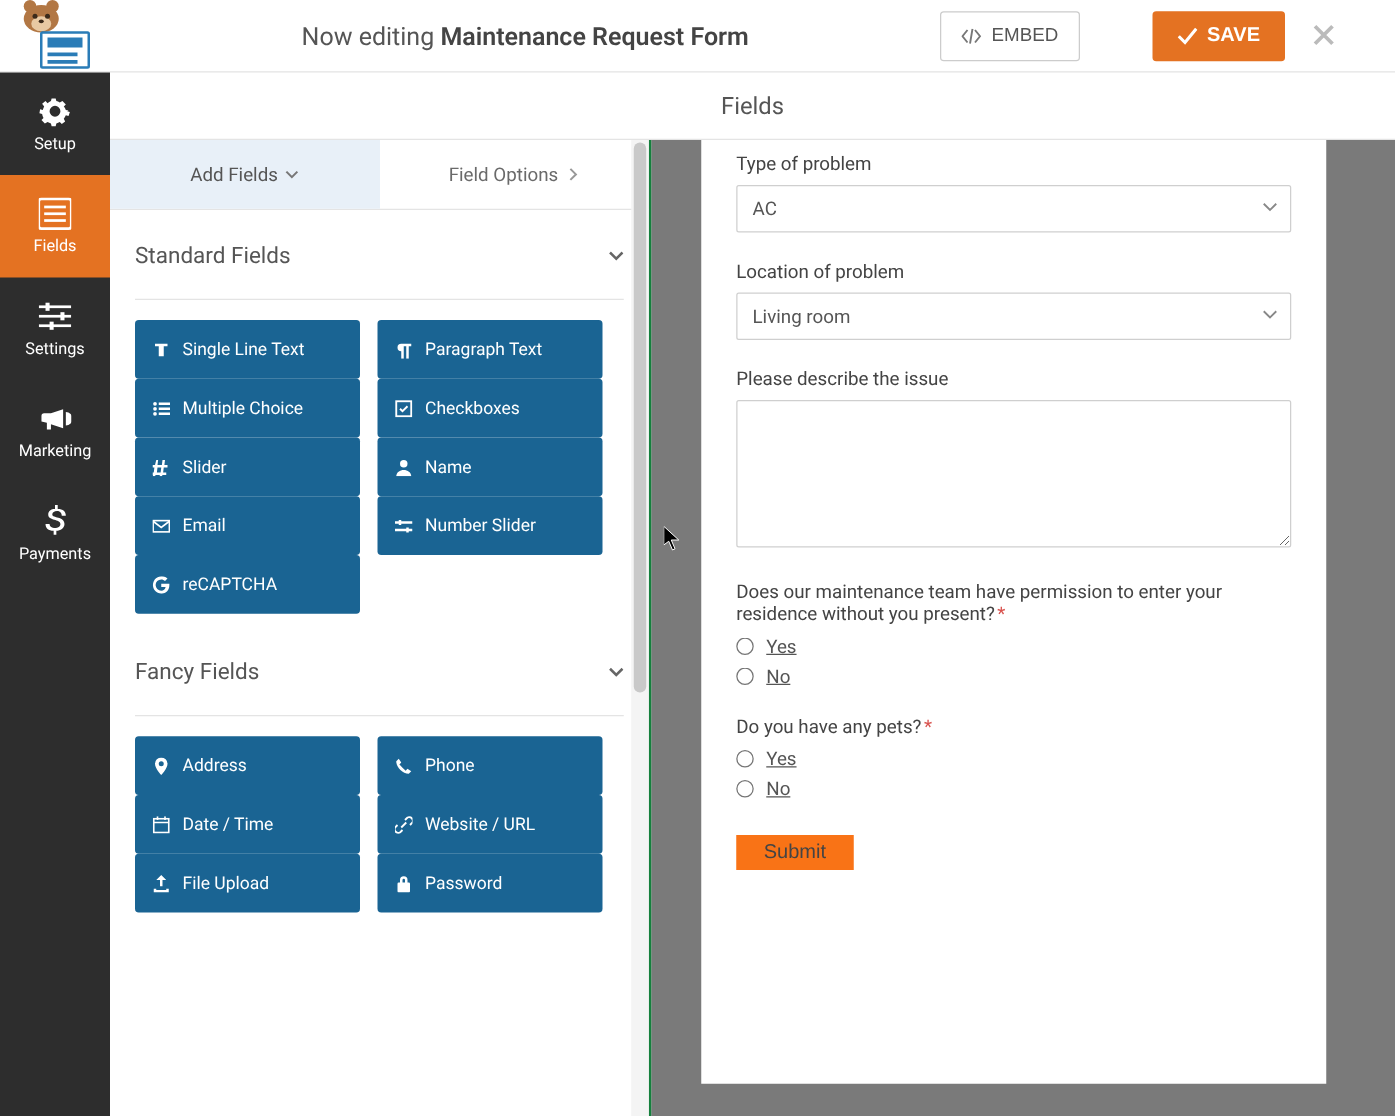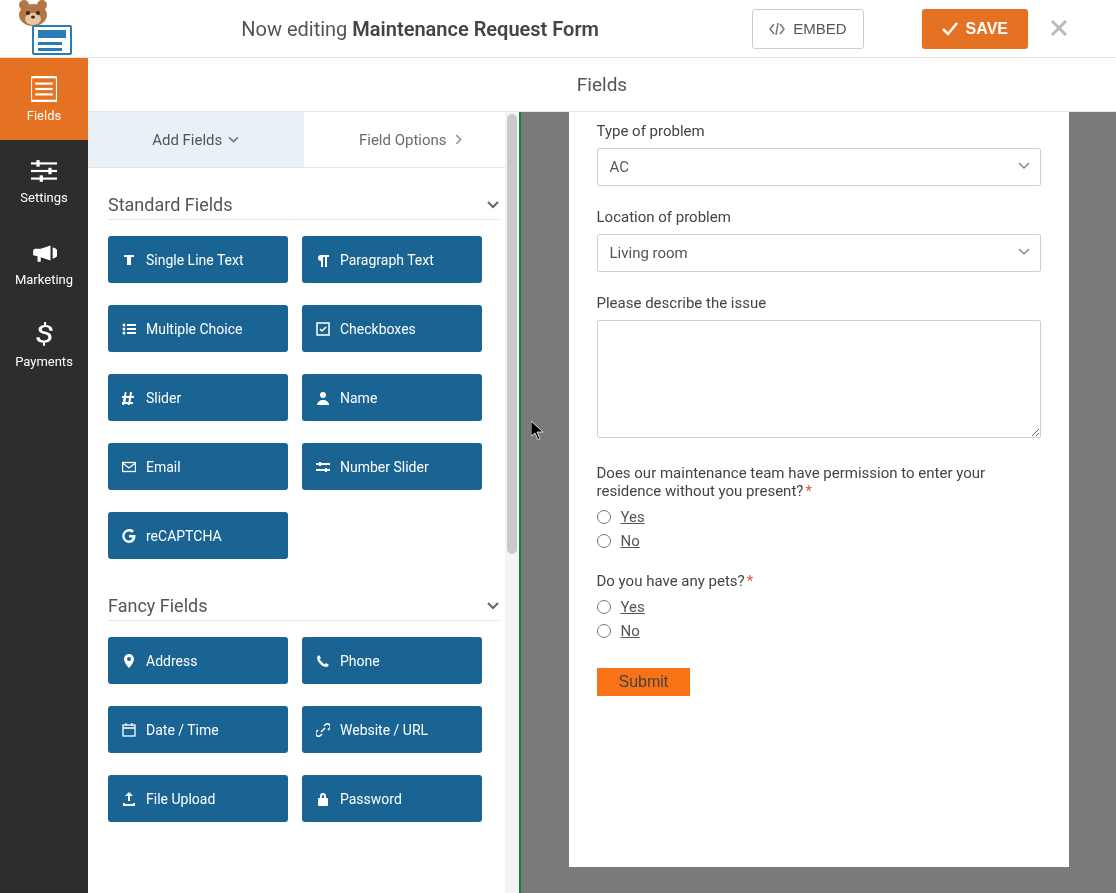--- a/index.html
+++ b/index.html
@@ -28,29 +28,29 @@
   .main { flex:1; display:flex; flex-direction:column; }
   .section-header { height:54px; display:flex; align-items:center; justify-content:center; font-size:19px; color:#555; border-bottom:1px solid #e4e4e4; }
   .workarea { flex:1; display:flex; overflow:hidden; }
 
   .left-pane { width:433px; position:relative; display:flex; flex-direction:column; border-right:2px solid #15803d; }
   .tabs { height:56px; display:flex; border-bottom:1px solid #e4e4e4; }
   .tab { flex:1; display:flex; align-items:center; justify-content:center; gap:6px; font-size:15px; color:#6a6a6a; cursor:pointer; }
   .tab.active { background:#e8f0f8; color:#555; }
   .tab svg { width:11px; height:11px; }
   .fields-scroll { flex:1; overflow:hidden; padding:14px 20px; }
-  .fieldgroup-head { display:flex; align-items:center; justify-content:space-between; padding:12px 0 4px; border-bottom:1px solid #e4e4e4; margin-bottom:16px; cursor:pointer; }
+  .fieldgroup-head { display:flex; align-items:center; justify-content:space-between; padding:12px 0 24px; border-bottom:1px solid #e4e4e4; margin-bottom:16px; cursor:pointer; }
   .fieldgroup-head span { font-size:18px; color:#555; }
-  .field-grid { display:grid; grid-template-columns: repeat(2, 180px); gap:22px 14px; margin-bottom:24px; }
+  .field-grid { display:grid; grid-template-columns: repeat(2, 180px); gap:0 14px; margin-bottom:24px; }
   .field-btn { height:47px; background:#1a6493; color:#fff; border-radius:3px; display:flex; align-items:center; padding:0 14px; gap:10px; font-size:14px; cursor:pointer; }
   .field-btn svg { width:14px; height:14px; flex-shrink:0; }
   .scrollbar-track { position:absolute; right:0; top:0; bottom:0; width:14px; background:#f4f4f4; }
   .scrollbar-thumb { position:absolute; right:2px; top:2px; width:10px; height:440px; background:#c9c9c9; border-radius:5px; }
 
-  .preview-pane { flex:1; background:#7a7a7a; display:flex; justify-content:center; padding:0 40px 26px; overflow:hidden; }
+  .preview-pane { flex:1; background:#7a7a7a; display:flex; padding:0 40px 26px; overflow:hidden; }
   .preview-card { width:500px; background:#fff; padding:0 28px 30px; }
   .form-field { margin-top:22px; }
   .form-label { font-size:15px; color:#444; display:block; margin-bottom:8px; }
   .form-label .req { color:#d9534f; margin-left:2px; }
   .select { position:relative; height:38px; border:1px solid #cfcfcf; border-radius:2px; display:flex; align-items:center; padding:0 12px; font-size:15px; color:#555; cursor:pointer; }
   .select svg { position:absolute; right:10px; top:13px; }
   .textarea { width:100%; height:118px; border:1px solid #cfcfcf; border-radius:2px; resize:both; padding:8px; font-family:inherit; font-size:14px; }
   .radio-row { display:flex; align-items:center; gap:10px; margin-bottom:6px; }
   .radio-row input { width:14px; height:14px; }
   .radio-row label { font-size:15px; color:#555;text-decoration:underline; }
@@ -95,20 +95,26 @@
     <div class="close-x">
       <svg width="18" height="18" viewBox="0 0 18 18">
           <path d="M2 2l14 14M16 2L2 16" stroke="#bbb" stroke-width="3"></path>
         </svg>
     </div>
   </div>
 </div>
 
 <div class="app">
   <div class="sidenav">
+    <div class="sidenav-item">
+      <svg viewBox="0 0 24 24" fill="#fff">
+          <path d="M12 8a4 4 0 100 8 4 4 0 000-8zm9 4l2 .5-1 3-2-.5a9 9 0 01-1.5 2.5l1 2-2.5 2-1.5-1.5A9 9 0 0113 21l-.5 2h-3L9 21a9 9 0 01-2.5-1l-2 1L2 18.5l1.5-1.5A9 9 0 012.5 14L.5 13.5l.5-3L3 11a9 9 0 011-2.5L2.5 6.5 5 4.5l1.5 1.5A9 9 0 019 4.5L9.5 2.5h3L13 4.5a9 9 0 012.5 1l2-1L20 7l-1.5 1.5A9 9 0 0120 11l2 .5-1 .5z"></path>
+        </svg>
+      <span>Setup</span>
+    </div>
     <div class="sidenav-item active">
       <svg viewBox="0 0 24 22" fill="#fff">
           <rect x="0" y="0" width="24" height="22" rx="2" fill="none" stroke="#fff" stroke-width="2"></rect>
           <rect x="4" y="5" width="16" height="2"></rect>
           <rect x="4" y="10" width="16" height="2"></rect>
           <rect x="4" y="15" width="16" height="2"></rect>
         </svg>
       <span>Fields</span>
     </div>
     <div class="sidenav-item">

